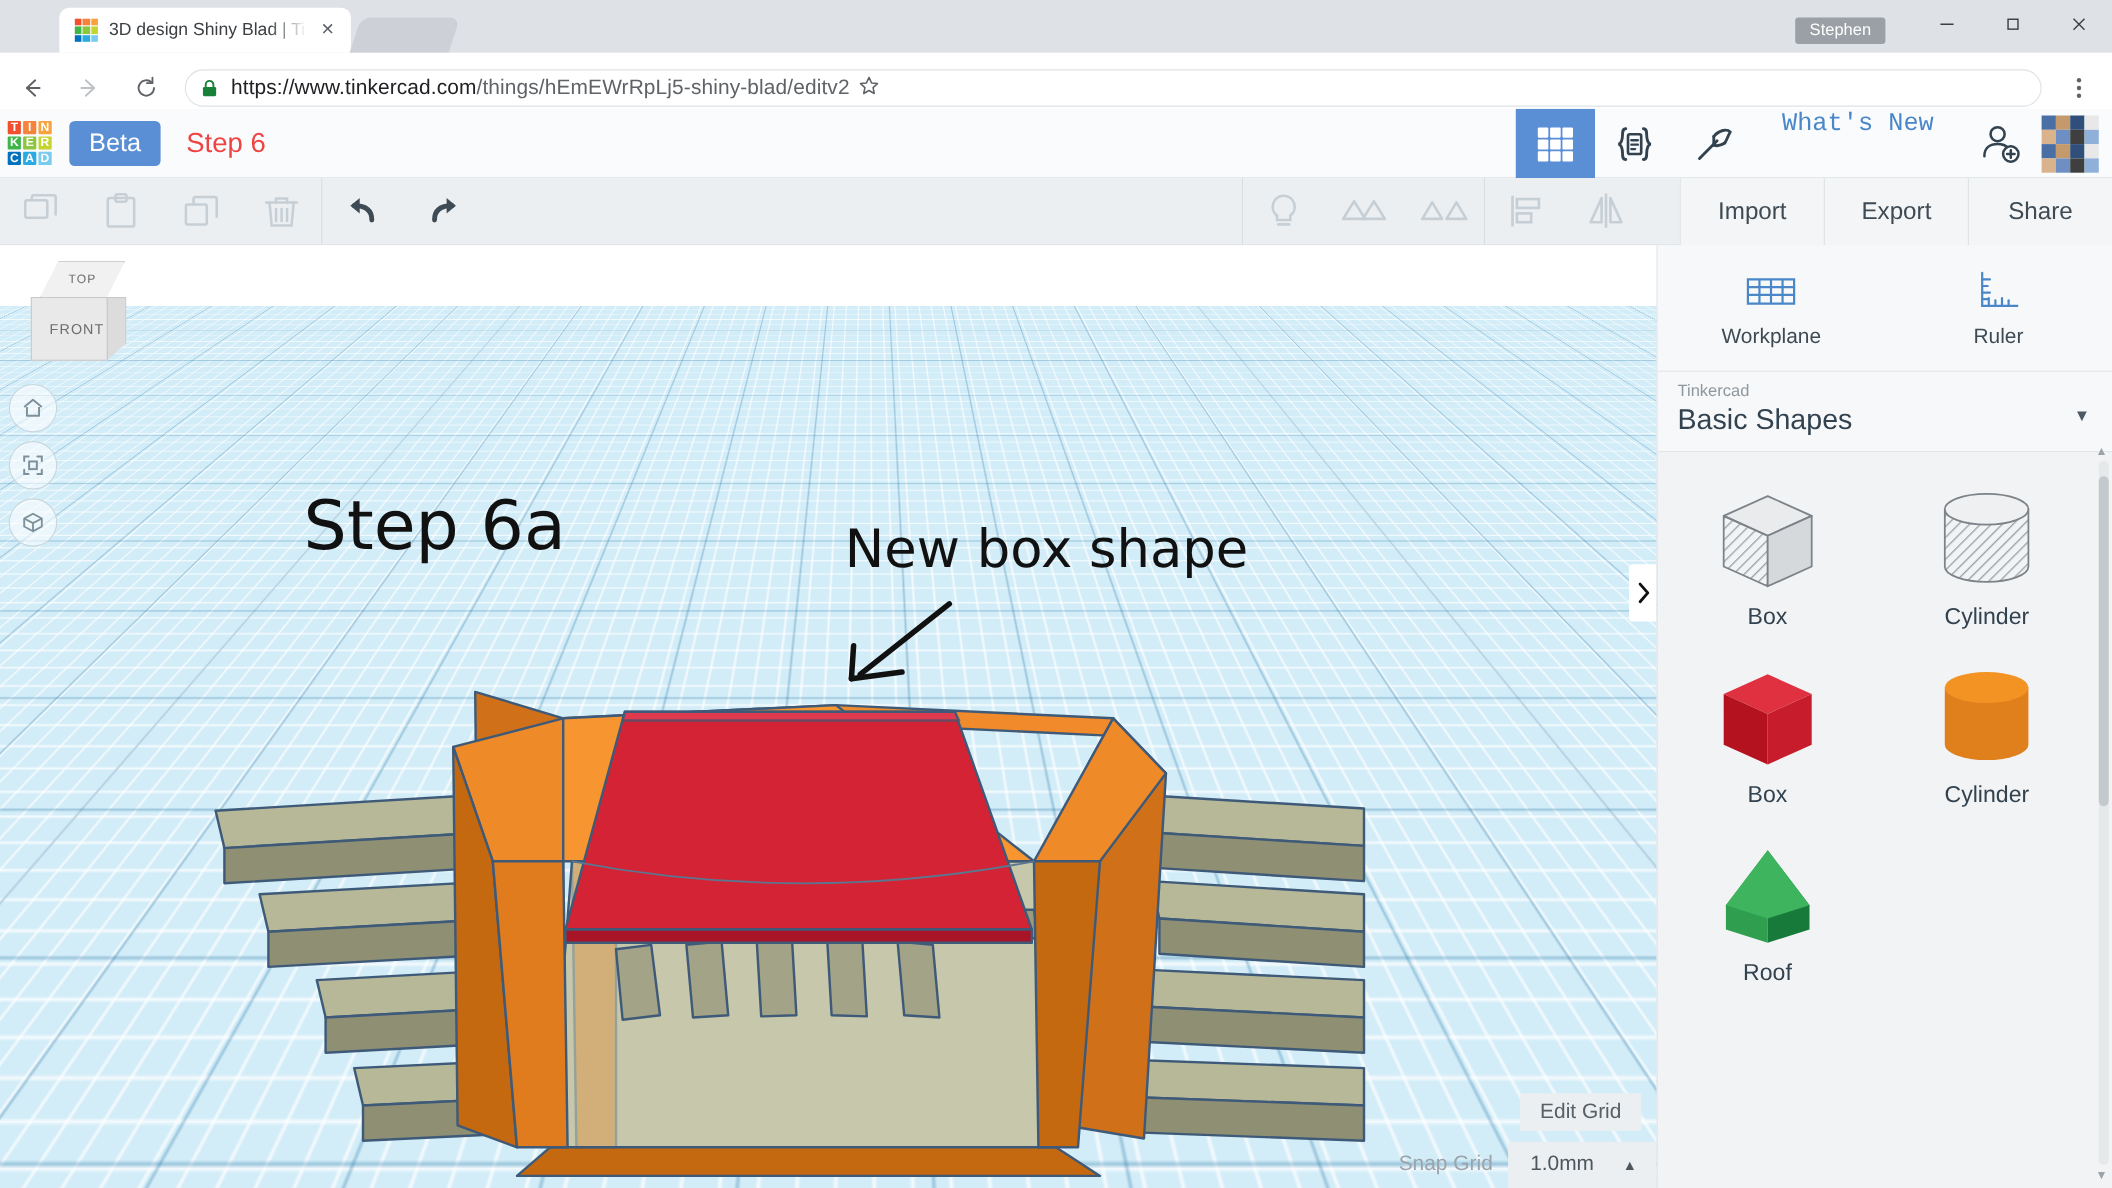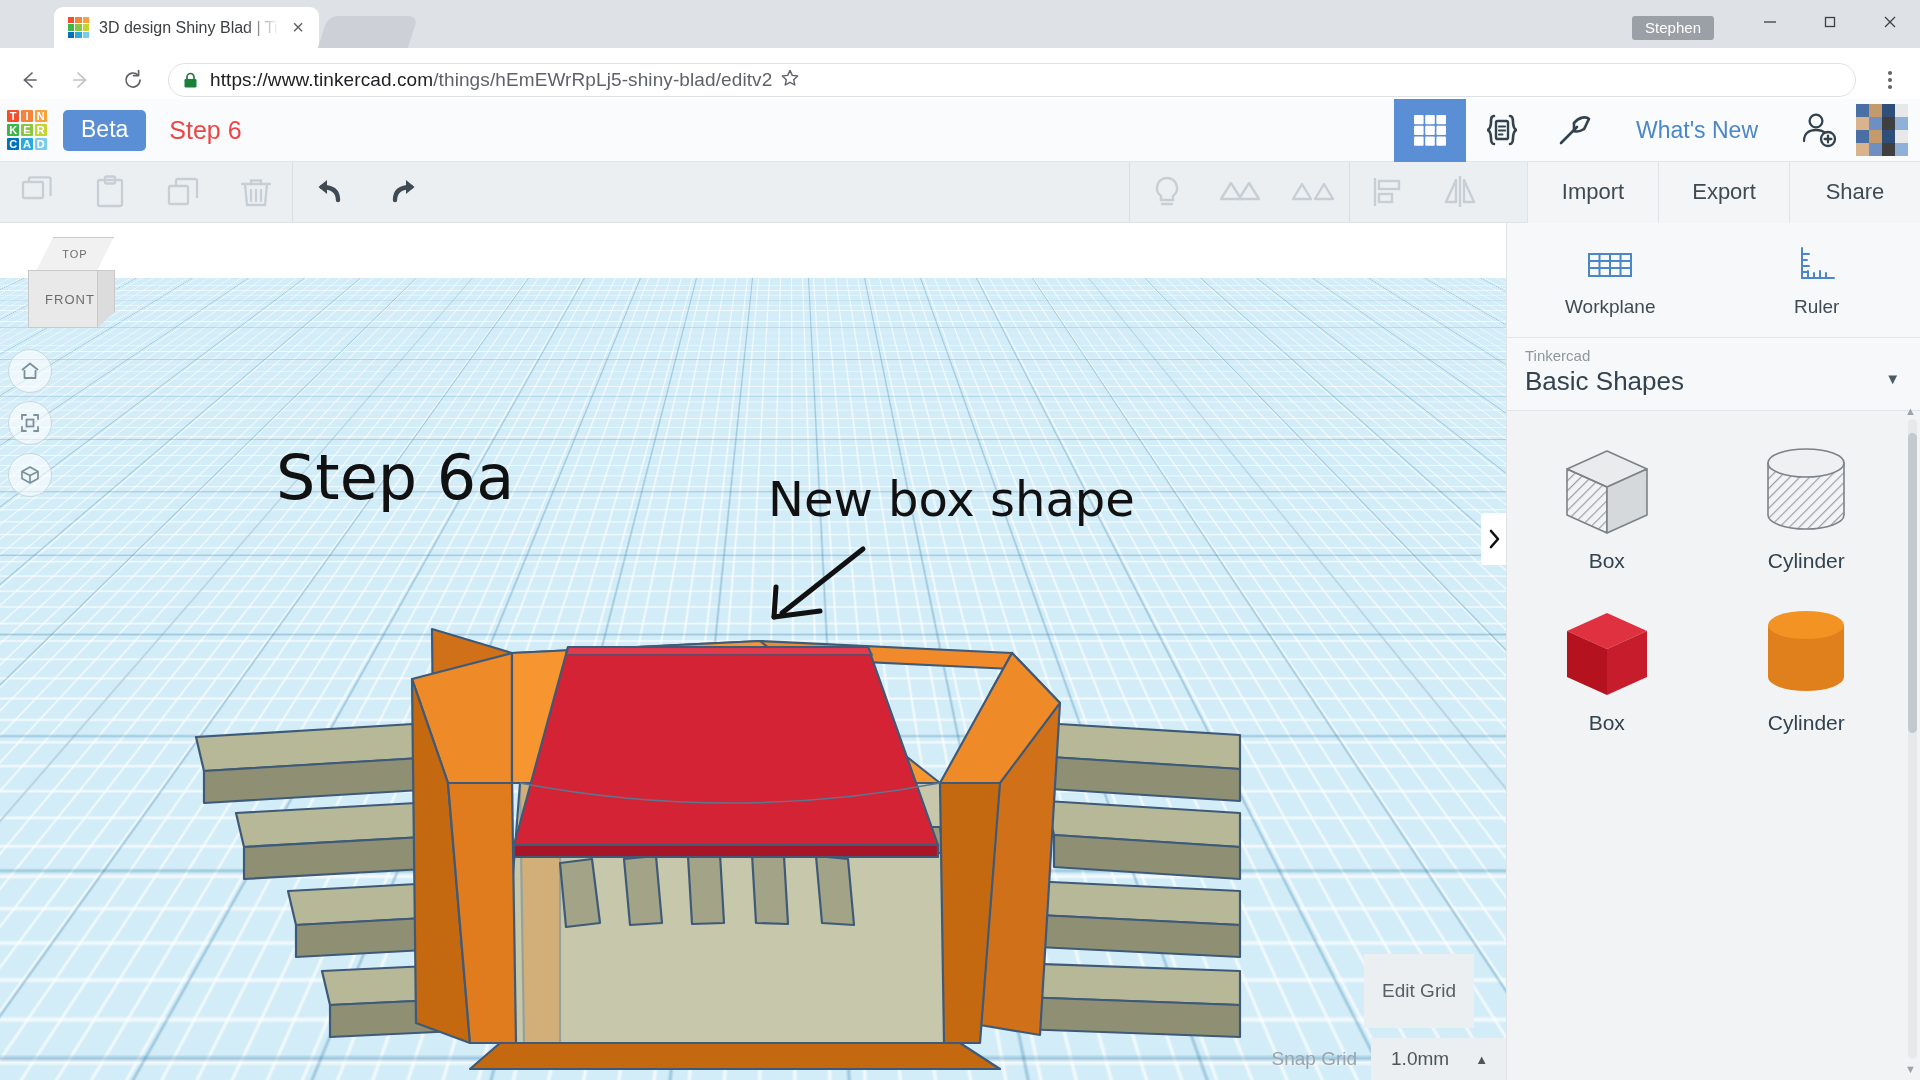--- a/index.html
+++ b/index.html
@@ -29,21 +29,21 @@
   .star{ color:#5f6368; margin-left:8px; }
   .kebab{ width:40px; display:flex; flex-direction:column; align-items:center; justify-content:center; gap:3px; margin-right:10px;}
   .kebab i{ width:4px; height:4px; border-radius:50%; background:#5f6368; display:block; }
 
   
   .tc-header{ position:absolute; left:0; top:99px; width:1920px; height:63px; background:#fafbfc; border-bottom:1px solid #e3e6e8; display:flex; align-items:center; }
   .tc-logo{ width:40px; height:40px; margin-left:7px; display:grid; grid-template-columns:repeat(3,1fr); grid-template-rows:repeat(3,1fr); gap:1.5px; }
   .tc-logo span{ color:#fff; font-weight:bold; font-size:11px; display:flex; align-items:center; justify-content:center; border-radius:1px; }
   .beta{ margin-left:16px; background:#5a8fd6; color:#fff; font-size:23px; padding:6px 18px 8px; border-radius:5px; }
   .tc-title{ margin-left:23px; font-size:25px; color:#ef4444; }
-  .tc-right{ margin-left:auto; display:flex; align-items:center; height:100%; }
+  .tc-right{ margin-left:auto; display:flex; align-items:flex-start; height:100%;font-family:Liberation Mono, monospace; }
   .mode-btn{ width:72px; height:63px; display:flex; align-items:center; justify-content:center; }
   .mode-btn.active{ background:#5a8fd6; }
   .whatsnew{ color:#4a87c8; font-size:23px; padding:0 26px; }
   .hdr-user{ width:68px; height:63px; display:flex; align-items:center; justify-content:center; position:relative; }
   .hdr-avatar{ width:52px; height:52px; margin-right:8px; display:grid; grid-template-columns:repeat(4,1fr); grid-template-rows:repeat(4,1fr); }
   .hdr-avatar i{ display:block; }
 
   
   .tc-toolbar{ position:absolute; left:0; top:162px; width:1920px; height:61px; background:#eceff1; border-bottom:1px solid #dfe3e6; display:flex; align-items:center; }
   .tb-group{ display:flex; align-items:center; height:61px; }
@@ -78,21 +78,21 @@
 
   
   .model{ position:absolute; left:0; top:0; width:1506px; height:857px; }
 
   
   .anno{ position:absolute; color:#111; font-family:"DejaVu Sans", sans-serif; white-space:nowrap; }
   .anno-step{ left:276px; top:218px; font-size:62px; }
   .anno-box{ left:768px; top:248px; font-size:48px; }
 
   
-  .edit-grid{ position:absolute; right:32px; bottom:52px; background:#eceff1; color:#576066; font-size:19px; padding:26px 18px; }
+  .edit-grid{ position:absolute; right:14px; bottom:52px; background:#eceff1; color:#576066; font-size:19px; padding:6px 18px; }
   .snap-row{ position:absolute; right:0; bottom:0; display:flex; align-items:center; height:42px; }
   .snap-label{ font-size:19px; color:#9aa4aa; padding-right:14px; }
   .snap-val{ background:#eceff1; height:42px; display:flex; align-items:center; gap:26px; padding:0 18px 0 20px; font-size:19px; color:#4c565c;}
 
   
   .collapse-tab{ position:absolute; left:1481px; top:290px; width:25px; height:52px; background:#fff; display:flex; align-items:center; justify-content:center; font-size:25px; color:#222; border-radius:3px 0 0 3px;}
 
   
   .panel{ position:absolute; right:0; top:223px; width:414px; height:857px; background:#f1f3f4; border-left:1px solid #e0e3e5; }
   .panel-tools{ display:flex; height:114px; background:#f7f8f9; }
@@ -593,20 +593,32 @@
       <span class="shape-art">
         <svg width="120" height="104" viewBox="0 0 120 104">
           <path d="M22 22 L22 74 A38 14 0 0 0 98 74 L98 22 Z" fill="#e0801c"></path>
           <ellipse cx="60" cy="22" rx="38" ry="14" fill="#f39324"></ellipse>
         </svg>
       </span>
       <span class="shape-label">Cylinder</span>
     </div>
 
 
+    <div class="shape-cell">
+      <span class="shape-art">
+        <svg width="120" height="104" viewBox="0 0 120 104">
+          <g stroke-linejoin="round">
+            <path d="M60 8 L22 58 L22 80 L60 92 Z" fill="#2f9e4f"></path>
+            <path d="M60 8 L98 58 L98 80 L60 92 Z" fill="#17793a"></path>
+            <path d="M60 8 L22 58 L60 70 L98 58 Z" fill="#3db45d"></path>
+          </g>
+        </svg>
+      </span>
+      <span class="shape-label">Roof</span>
+    </div>
   </div>
 
   <div class="panel-scroll">
     <span class="track"></span>
     <span class="thumb"></span>
     <span class="sc-arrow" style="top:-14px">▲</span>
     <span class="sc-arrow" style="bottom:-16px">▼</span>
   </div>
 </div>
 

